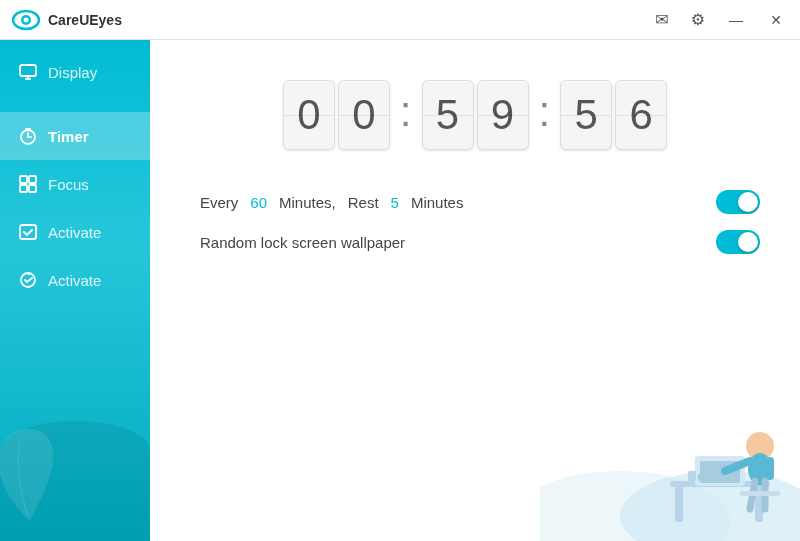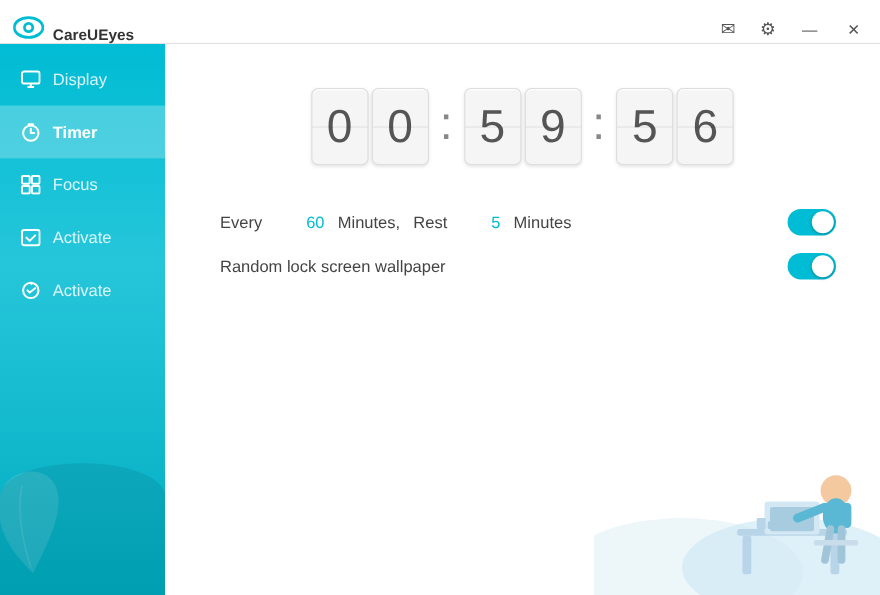--- a/index.html
+++ b/index.html
@@ -10,21 +10,21 @@
       font-family: 'Segoe UI', Arial, sans-serif;
       background: #f0f4f8;
       overflow: hidden;
       display: flex;
       flex-direction: column;
     }
 
     
     .titlebar {
       display: flex;
-      align-items: flex-end;
+      align-items: center;
       background: #fff;
       height: 40px;
       padding: 0 12px;
       border-bottom: 1px solid #e0e0e0;
       flex-shrink: 0;
     }
     .titlebar-logo {
       width: 28px;
       height: 28px;
       margin-right: 8px;
@@ -108,20 +108,21 @@
       font-weight: 500;
       gap: 10px;
       position: relative;
       z-index: 1;
       transition: background 0.15s;
     }
     .nav-item.active {
       background: rgba(255,255,255,0.25);
       color: #fff;
       font-weight: 600;
+      margin-top: 16px;
     }
     .nav-item .nav-icon {
       width: 20px;
       height: 20px;
       display: flex;
       align-items: center;
       justify-content: center;
       flex-shrink: 0;
     }
 
@@ -194,21 +195,20 @@
       align-items: center;
       gap: 12px;
       font-size: 15px;
       color: #444;
     }
     .settings-link {
       color: #00bcd4;
       font-weight: 500;
       cursor: pointer;
       text-decoration: none;
-      margin-left: 28px;
     }
 
     
     .toggle {
       width: 44px;
       height: 24px;
       background: #00bcd4;
       border-radius: 12px;
       position: relative;
       cursor: pointer;

